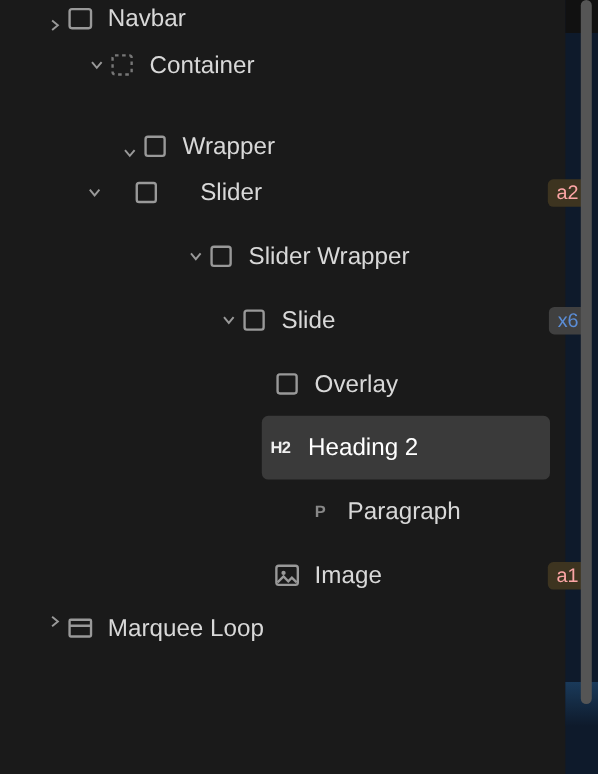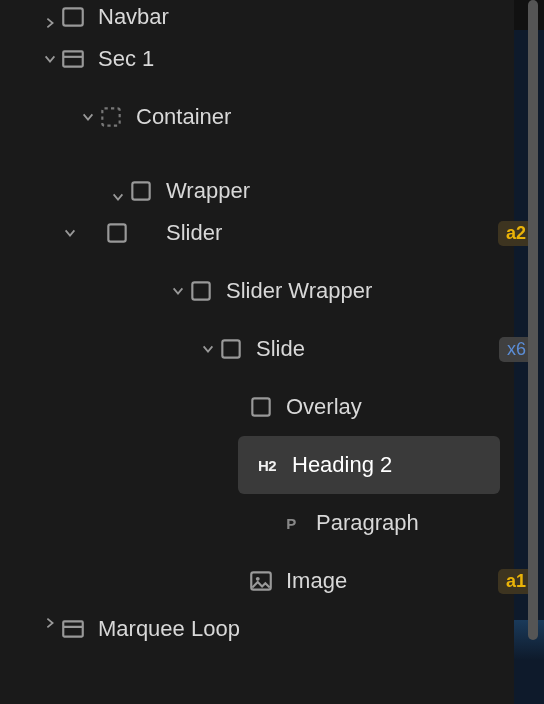--- a/index.html
+++ b/index.html
@@ -23,21 +23,21 @@
     position: relative;
     cursor: pointer;
     border-radius: 6px;
   }
   .row.cutoff { height: 30px; overflow: hidden; align-items: flex-end; padding-bottom: 0; }
   .row.cutoff-bottom { height: 40px; overflow: hidden; align-items: flex-start; padding-top: 6px; }
   .row.selected {
     background: #3a3a3a;
     margin-left: 238px;
     margin-right: 44px;
-    padding-left: 16px;
+    padding-left: 4px;
   }
   .chevron {
     width: 20px;
     display: inline-flex;
     justify-content: center;
     color: #888;
     flex-shrink: 0;
   }
   .chevron svg { width: 14px; height: 14px; }
   .icon {
@@ -56,38 +56,38 @@
   }
   .row.selected .label { color: #fff; }
   .badge {
     font-size: 18px;
     padding: 2px 8px;
     border-radius: 5px;
     margin-right: 10px;
     font-weight: 500;
     flex-shrink: 0;
   }
-  .badge.amber { background: #3d3420; color: #eab308; font-weight: bold; }
+  .badge.amber { background: #3d3420; color: #fca5a5; }
   .badge.blue  { background: #404040; color: #5b8dd6; }
   .badge.purple{ background: #2e2740; color: #a68bd9; }
   .type-tag {
     font-size: 15px;
     font-weight: 700;
     color: #bbb;
     margin-right: 12px;
     width: 26px;
     text-align: center;
     flex-shrink: 0;
     letter-spacing: -0.5px;
   }
   .row.selected .type-tag { color: #f0f0f0; }
   .ind1 { padding-left: 40px; }
   .ind2 { padding-left: 78px; }
   .ind3 { padding-left: 108px; align-items: flex-end; }
-  .ind4 { padding-left: 60px; gap: 24px; }
+  .ind4 { padding-left: 76px; gap: 24px; }
   .ind5 { padding-left: 168px; }
   .ind6 { padding-left: 198px; }
   .ind7n { padding-left: 248px; } 
   .ind7 { padding-left: 228px; }
   .ind8n { padding-left: 278px; }
   .sel-pad { padding-left: 40px; }
   .row.selected { height: 58px; }
   .scrollbar {
     position: absolute;
     right: 6px;
@@ -133,34 +133,20 @@
         </svg>
     </span>
     <span class="icon">
       <svg viewBox="0 0 24 24">
           <rect x="3" y="4" width="18" height="16" rx="2" class="ico-stroke"></rect>
         </svg>
     </span>
     <span class="label">Navbar</span>
   </div>
 
-  <div class="row ind1">
-    <span class="chevron">
-      <svg viewBox="0 0 16 16">
-          <path class="ico-stroke" d="M3 5l5 6 5-6"></path>
-        </svg>
-    </span>
-    <span class="icon">
-      <svg viewBox="0 0 24 24">
-          <rect x="3" y="5" width="18" height="14" rx="1" class="ico-stroke"></rect>
-          <line x1="3" y1="10" x2="21" y2="10" class="ico-stroke"></line>
-        </svg>
-    </span>
-    <span class="label">Sec 1</span>
-  </div>
 
   <div class="row ind2">
     <span class="chevron">
       <svg viewBox="0 0 16 16">
           <path class="ico-stroke" d="M3 5l5 6 5-6"></path>
         </svg>
     </span>
     <span class="icon">
       <svg viewBox="0 0 24 24">
           <rect x="4" y="4" width="16" height="16" rx="2" class="ico-stroke-light" stroke-dasharray="3 3"></rect>

